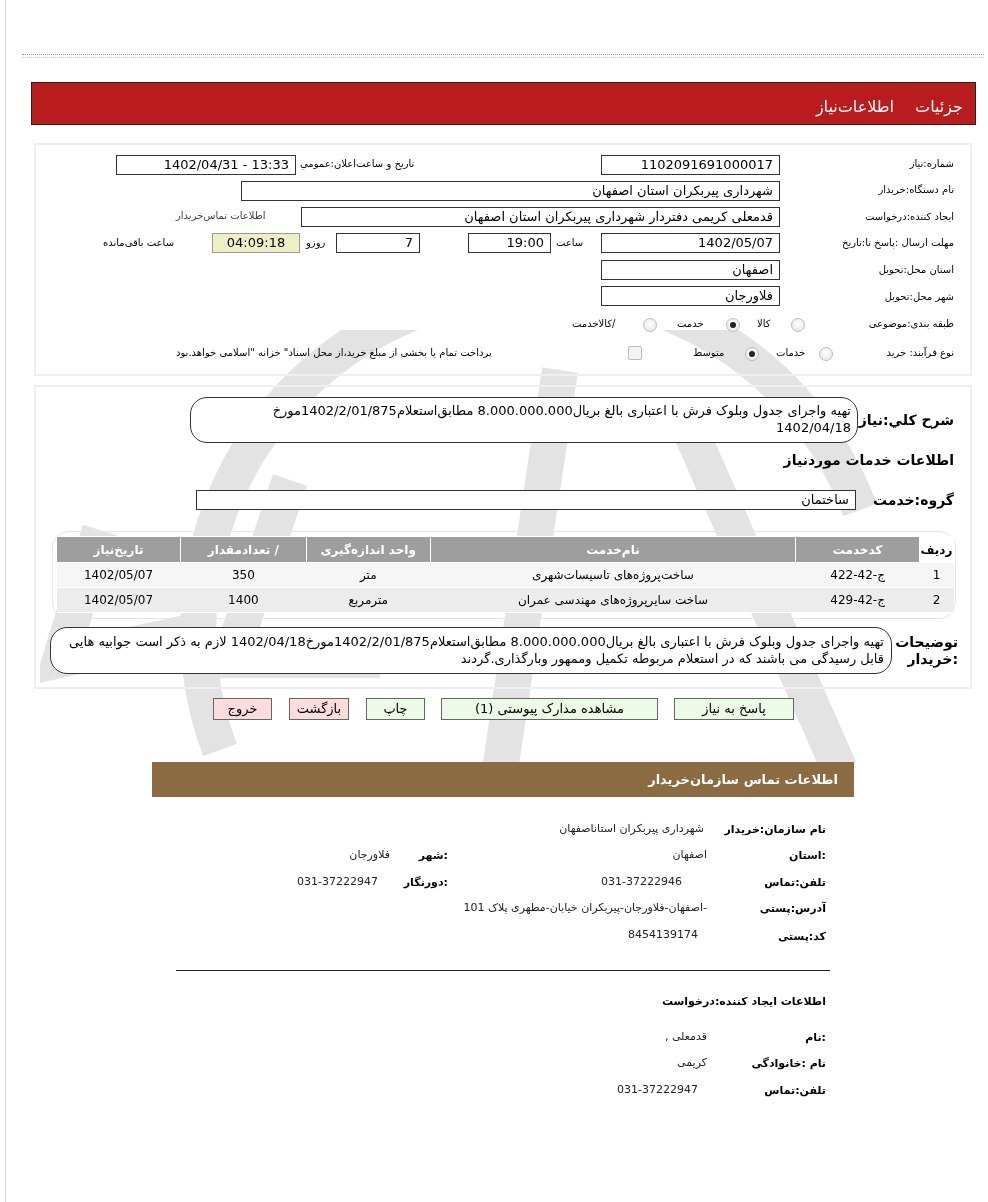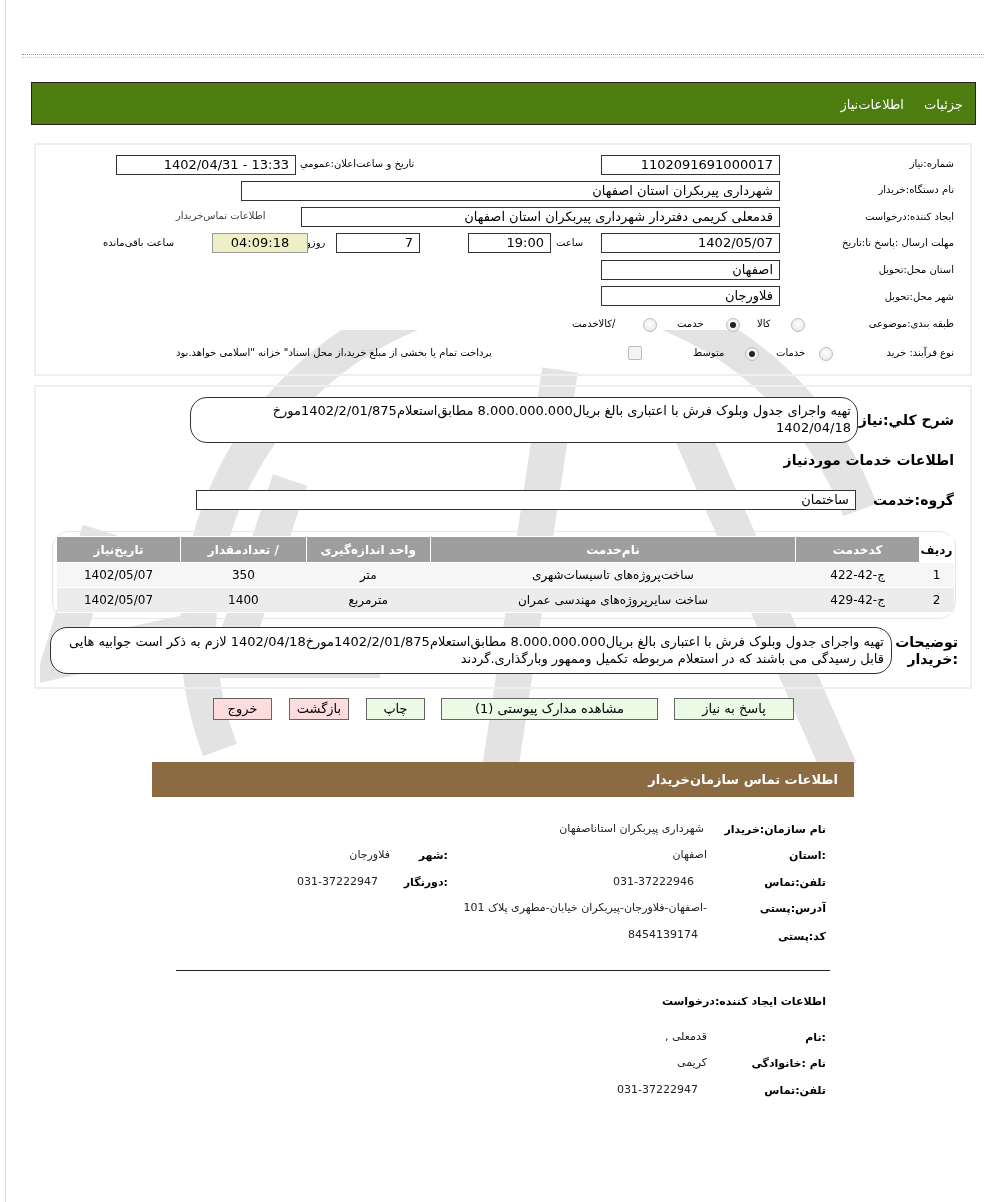--- a/index.html
+++ b/index.html
@@ -3,22 +3,22 @@
   <meta charset="utf-8">
   <style>
     * { box-sizing: border-box; margin: 0; padding: 0; }
     html, body { width: 988px; height: 1202px; background: #fff; overflow: hidden; }
     body { font-family: "DejaVu Sans", sans-serif; font-size: 12px; color: #000; position: relative; }
     .left-rule { position: absolute; left: 5px; top: 0; width: 1px; height: 1202px; background: #d8d8d8; }
     .dotted-rule { position: absolute; left: 22px; top: 54px; width: 962px; height: 4px;
       border-top: 1px dotted #9a9a9a; border-bottom: 1px dotted #c8c8c8; }
     .watermark { position: absolute; left: 40px; top: 330px; width: 920px; height: 440px; pointer-events: none; }
     .header-bar { position: absolute; left: 31px; top: 82px; width: 945px; height: 43px;
-      background: #4d7c0f; border: 1px solid #222; color: #fff; direction: rtl;
-      font-size: 13px; padding: 14px 12px 0 0; }
+      background: #b91c1c; border: 1px solid #222; color: #fff; direction: rtl;
+      font-size: 16px; padding: 14px 12px 0 0; }
     .header-bar span { margin-left: 16px; }
     .panel { position: absolute; border: 2px solid #efefef; background: transparent; }
     .rtl { direction: rtl; }
     .abs { position: absolute; border-radius: 17px; }
     .lbl { position: absolute; font-size: 10px; white-space: nowrap; direction: rtl; }
     .fld { position: absolute; border: 1px solid #333; height: 20px; background: #fff; font-size: 13px;
       direction: rtl; padding: 1px 6px; white-space: nowrap; overflow: hidden; }
     .fld.ltr { direction: ltr; text-align: right; }
     .link { color: #404040; }
     .timer { background: #efefc7; border: 1px solid #999; text-align: center; direction: ltr; }
@@ -77,21 +77,21 @@
 <span class="lbl" style="right:34px; top:211px;">ایجاد کننده:درخواست</span>
 <div class="fld" style="left:301px; top:207px; width:479px;">قدمعلی کریمی دفتردار شهرداری پیربکران استان اصفهان</div>
 <span class="lbl link" style="left:176px; top:210px;">اطلاعات تماس‌خریدار</span>
 
 <span class="lbl" style="right:34px; top:237px;">مهلت ارسال :پاسخ تا:تاریخ</span>
 <div class="fld ltr" style="left:601px; top:233px; width:179px;">1402/05/07</div>
 <span class="lbl" style="left:556px; top:237px;">ساعت</span>
 <div class="fld ltr" style="left:468px; top:233px; width:83px;">19:00</div>
 <div class="fld ltr" style="left:336px; top:233px; width:84px;">7</div>
 <span class="lbl" style="left:306px; top:237px;">روزو</span>
-<div class="fld timer" style="left:212px; top:233px; width:96px;">04:09:18</div>
+<div class="fld timer" style="left:212px; top:233px; width:88px;">04:09:18</div>
 <span class="lbl" style="left:103px; top:237px;">ساعت باقی‌مانده</span>
 
 <span class="lbl" style="right:34px; top:264px;">استان محل:تحویل</span>
 <div class="fld" style="left:601px; top:260px; width:179px;">اصفهان</div>
 
 <span class="lbl" style="right:34px; top:291px;">شهر محل:تحویل</span>
 <div class="fld" style="left:601px; top:286px; width:179px;">فلاورجان</div>
 
 <span class="lbl" style="right:34px; top:318px;">طبقه بندی:موضوعی</span>
 <span class="radio" style="left:791px; top:318px;"></span>
@@ -167,21 +167,21 @@
 
 <span class="clabel" style="right:162px; top:823px;">نام سازمان:خریدار</span>
 <span class="cval" style="right:284px; top:822px;">شهرداری پیربکران استاناصفهان</span>
 
 <span class="clabel" style="right:162px; top:849px;">:استان</span>
 <span class="cval" style="right:281px; top:848px;">اصفهان</span>
 <span class="clabel" style="right:540px; top:849px;">:شهر</span>
 <span class="cval" style="right:598px; top:848px;">فلاورجان</span>
 
 <span class="clabel" style="right:162px; top:876px;">تلفن:تماس</span>
-<span class="cval" style="right:294px; top:875px;">031-37222946</span>
+<span class="cval" style="right:306px; top:875px;">031-37222946</span>
 <span class="clabel" style="right:540px; top:876px;">:دورنگار</span>
 <span class="cval" style="right:610px; top:875px;">031-37222947</span>
 
 <span class="clabel" style="right:162px; top:902px;">آدرس:پستی</span>
 <span class="cval" style="right:281px; top:901px;">-اصفهان-فلاورجان-پیربکران خیابان-مطهری پلاک 101</span>
 
 <span class="clabel" style="right:162px; top:930px;">کد:پستی</span>
 <span class="cval" style="right:290px; top:928px;">8454139174</span>
 
 <div class="hr"></div>

